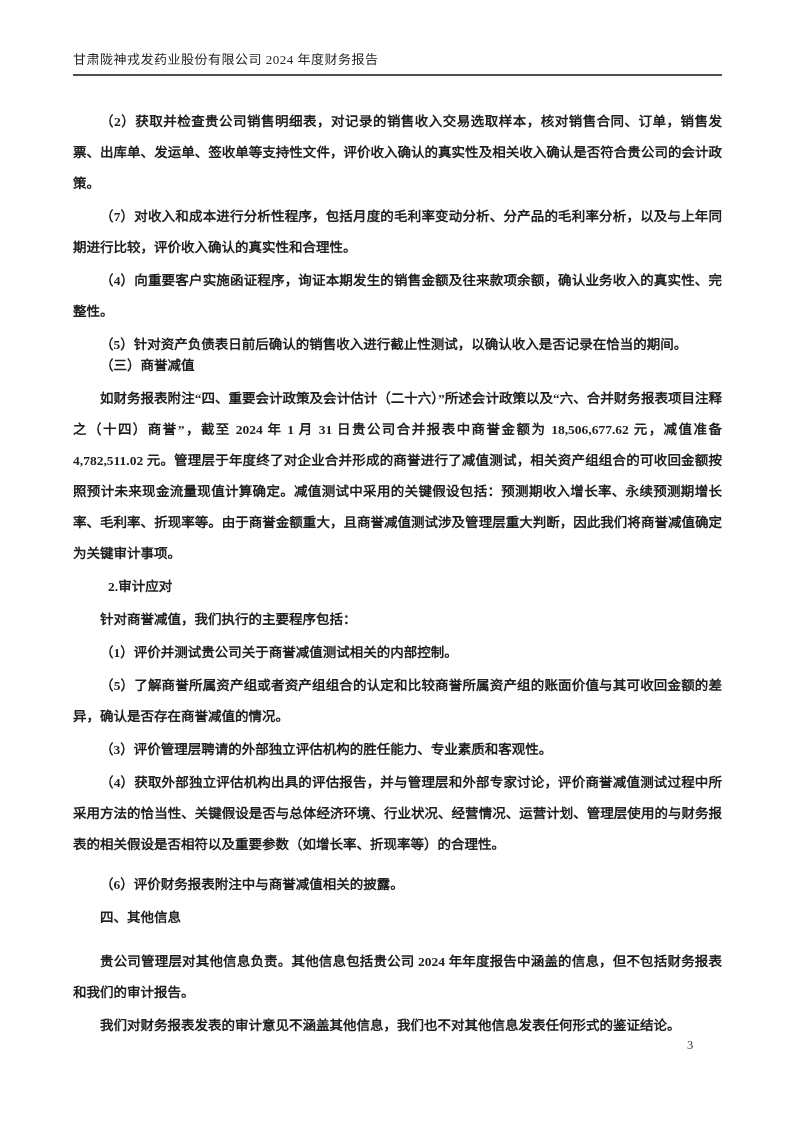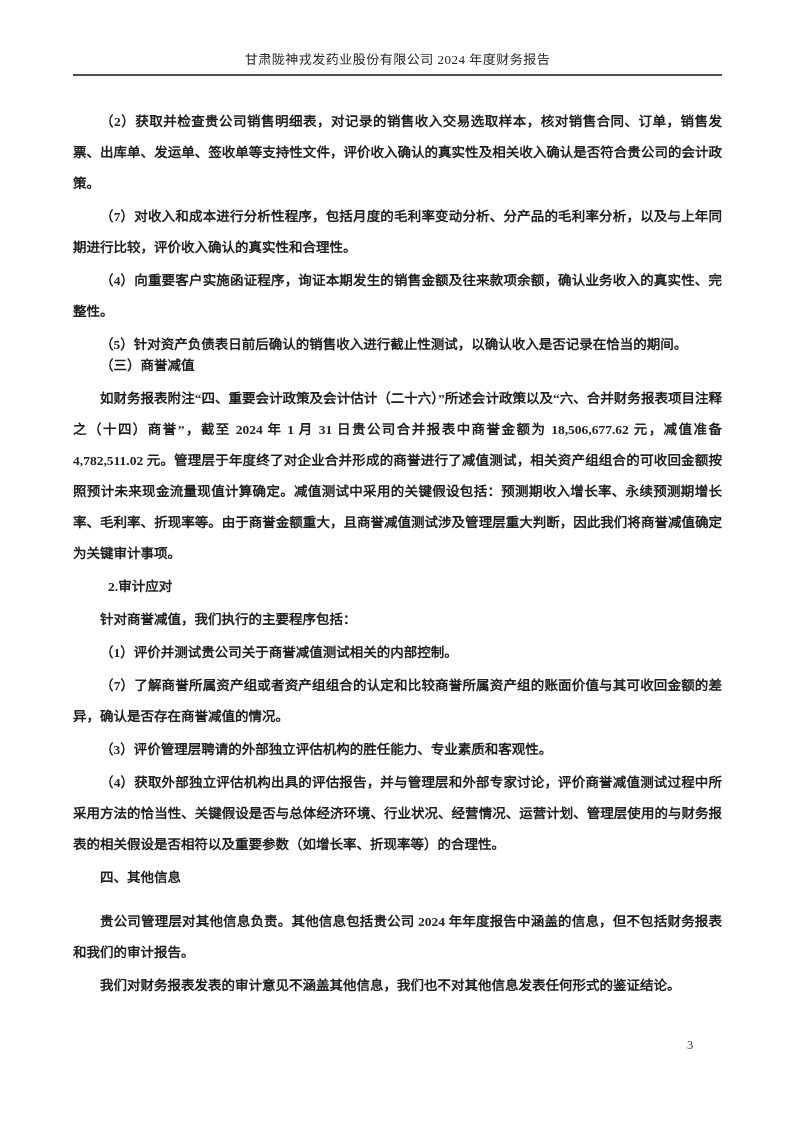--- a/index.html
+++ b/index.html
@@ -14,21 +14,21 @@
     background: #ffffff;
     font-family: "Liberation Serif", "DejaVu Serif", serif;
     color: #1f1f1f;
     overflow: hidden;
   }
   .page-header {
     position: absolute;
     top: 50px;
     left: 73px;
     width: 649px;
-    text-align: center;
+    text-align: left;
     font-size: 13px;
     line-height: 20px;
     letter-spacing: 0.5px;
     color: #262626;
     padding-bottom: 4px;
     border-bottom: 2px solid #4f4f4f;
   }
   .page-body {
     position: absolute;
     top: 106px;
@@ -77,23 +77,24 @@
   <div class="page-body">
     <p>（2）获取并检查贵公司销售明细表，对记录的销售收入交易选取样本，核对销售合同、订单，销售发票、出库单、发运单、签收单等支持性文件，评价收入确认的真实性及相关收入确认是否符合贵公司的会计政策。</p>
     <p>（7）对收入和成本进行分析性程序，包括月度的毛利率变动分析、分产品的毛利率分析，以及与上年同期进行比较，评价收入确认的真实性和合理性。</p>
     <p>（4）向重要客户实施函证程序，询证本期发生的销售金额及往来款项余额，确认业务收入的真实性、完整性。</p>
     <p>（5）针对资产负债表日前后确认的销售收入进行截止性测试，以确认收入是否记录在恰当的期间。</p>
     <p class="tight">（三）商誉减值</p>
     <p>如财务报表附注“四、重要会计政策及会计估计（二十六）”所述会计政策以及“六、合并财务报表项目注释之（十四）商誉”，截至 2024 年 1 月 31 日贵公司合并报表中商誉金额为 18,506,677.62 元，减值准备 4,782,511.02 元。管理层于年度终了对企业合并形成的商誉进行了减值测试，相关资产组组合的可收回金额按照预计未来现金流量现值计算确定。减值测试中采用的关键假设包括：预测期收入增长率、永续预测期增长率、毛利率、折现率等。由于商誉金额重大，且商誉减值测试涉及管理层重大判断，因此我们将商誉减值确定为关键审计事项。</p>
     <p class="num-heading">2.审计应对</p>
     <p>针对商誉减值，我们执行的主要程序包括：</p>
     <p>（1）评价并测试贵公司关于商誉减值测试相关的内部控制。</p>
-    <p>（7）了解商誉所属资产组或者资产组组合的认定和比较商誉所属资产组的账面价值与其可收回金额的差异，确认是否存在商誉减值的情况。</p>
+    <p>（5）了解商誉所属资产组或者资产组组合的认定和比较商誉所属资产组的账面价值与其可收回金额的差异，确认是否存在商誉减值的情况。</p>
     <p>（3）评价管理层聘请的外部独立评估机构的胜任能力、专业素质和客观性。</p>
     <p>（4）获取外部独立评估机构出具的评估报告，并与管理层和外部专家讨论，评价商誉减值测试过程中所采用方法的恰当性、关键假设是否与总体经济环境、行业状况、经营情况、运营计划、管理层使用的与财务报表的相关假设是否相符以及重要参数（如增长率、折现率等）的合理性。</p>
+    <p class="gap-md">（6）评价财务报表附注中与商誉减值相关的披露。</p>
     <p>四、其他信息</p>
     <p class="gap-lg">贵公司管理层对其他信息负责。其他信息包括贵公司 2024 年年度报告中涵盖的信息，但不包括财务报表和我们的审计报告。</p>
     <p>我们对财务报表发表的审计意见不涵盖其他信息，我们也不对其他信息发表任何形式的鉴证结论。</p>
   </div>
 
   <div class="page-number">3</div>
 
 </div>
 
 </body></html>

